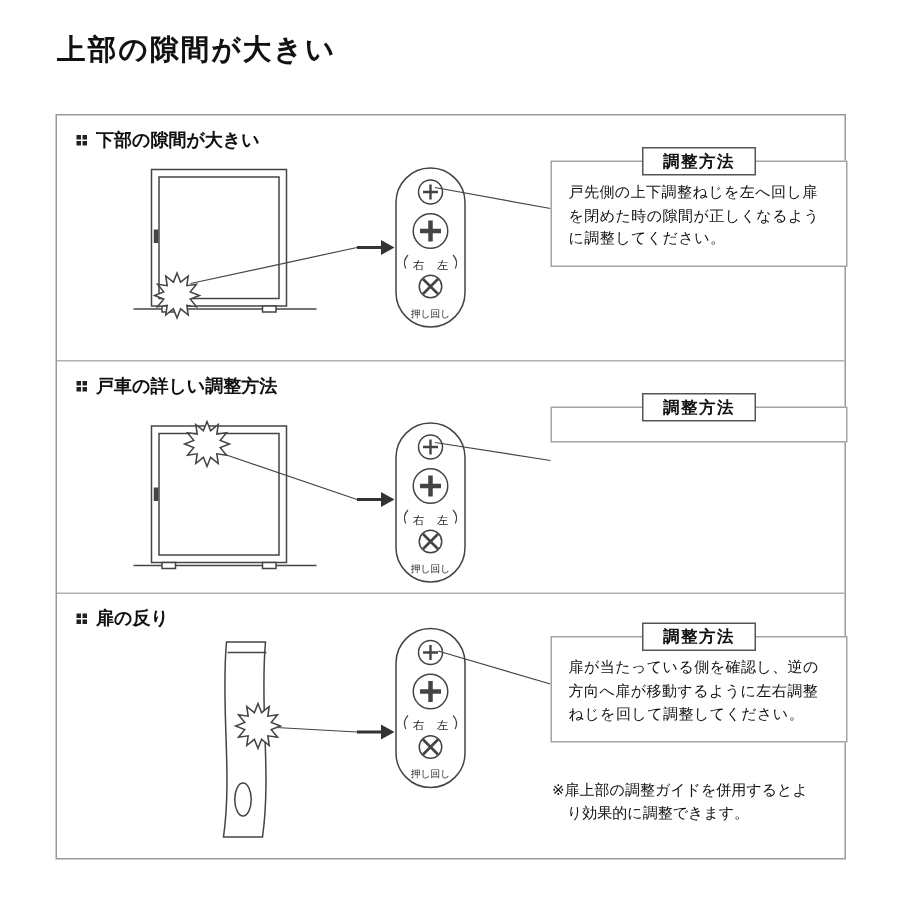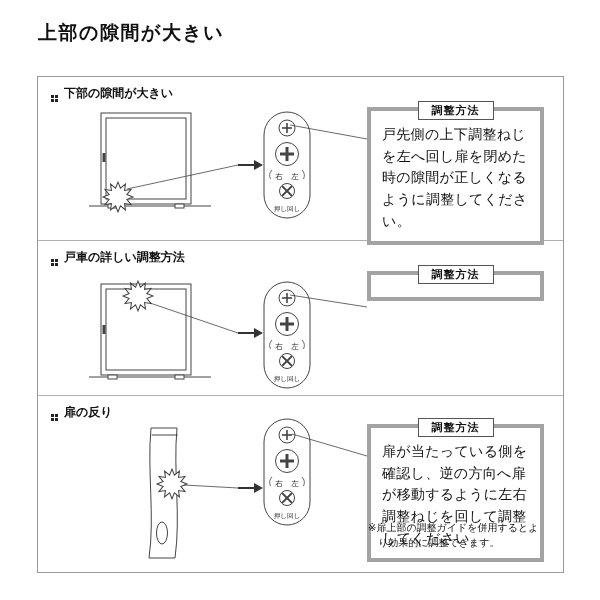--- a/index.html
+++ b/index.html
@@ -4,27 +4,27 @@
 <style>
   *{margin:0;padding:0;box-sizing:border-box}
   html,body{width:600px;height:600px;background:#fff;overflow:hidden}
   body{font-family:"Liberation Sans","DejaVu Sans",sans-serif;color:#111;position:relative}
   .title{position:absolute;left:38px;top:20px;font-size:19px;font-weight:bold;letter-spacing:1.5px}
   .frame{position:absolute;left:37px;top:76px;width:527px;height:497px;border:1px solid #999;background:#fff}
   .sec{position:relative;width:525px}
   .sec1{height:163px}
   .sec2{height:155px;border-top:1px solid #b0b0b0}
   .sec3{height:175px;border-top:1px solid #b0b0b0}
-  .sec-heading{position:absolute;left:13px;top:8px;display:flex;align-items:flex-end;gap:6px;font-size:12px;font-weight:bold;z-index:3}
+  .sec-heading{position:absolute;left:13px;top:8px;display:flex;align-items:center;gap:6px;font-size:12px;font-weight:bold;z-index:3}
   .bullet{display:inline-grid;grid-template-columns:3px 3px;grid-template-rows:3px 3px;gap:1px}
   .bullet i{background:#222;display:block}
   .art{position:absolute;left:0;top:0;z-index:1}
-  .callout{position:absolute;left:329px;width:177px;border:4px solid #a3a3a3;background:#fff;padding:13px 11px 9px;z-index:2}
+  .callout{position:absolute;left:329px;width:198px;border:1px solid #a3a3a3;background:#fff;padding:13px 11px 9px;z-index:2}
   .callout-title{position:absolute;top:-10px;left:50%;transform:translateX(-50%);background:#fff;border:1px solid #555;padding:1px 13px;font-size:11px;font-weight:bold;white-space:nowrap;letter-spacing:1px}
-  .callout-body{font-size:14px;line-height:1.55;letter-spacing:.3px}
+  .callout-body{font-size:10px;line-height:1.55;letter-spacing:.3px}
   .note{position:absolute;left:330px;width:176px;font-size:10px;line-height:1.5;padding-left:10px;text-indent:-10px;z-index:2}
   svg text{fill:#222}
   .c1 .callout{top:30px}
   .c2 .callout{top:30px}
   .c3 .callout{top:28px}
   .c3 .note{top:124px}
 </style>
 </head>
 <body>
 

